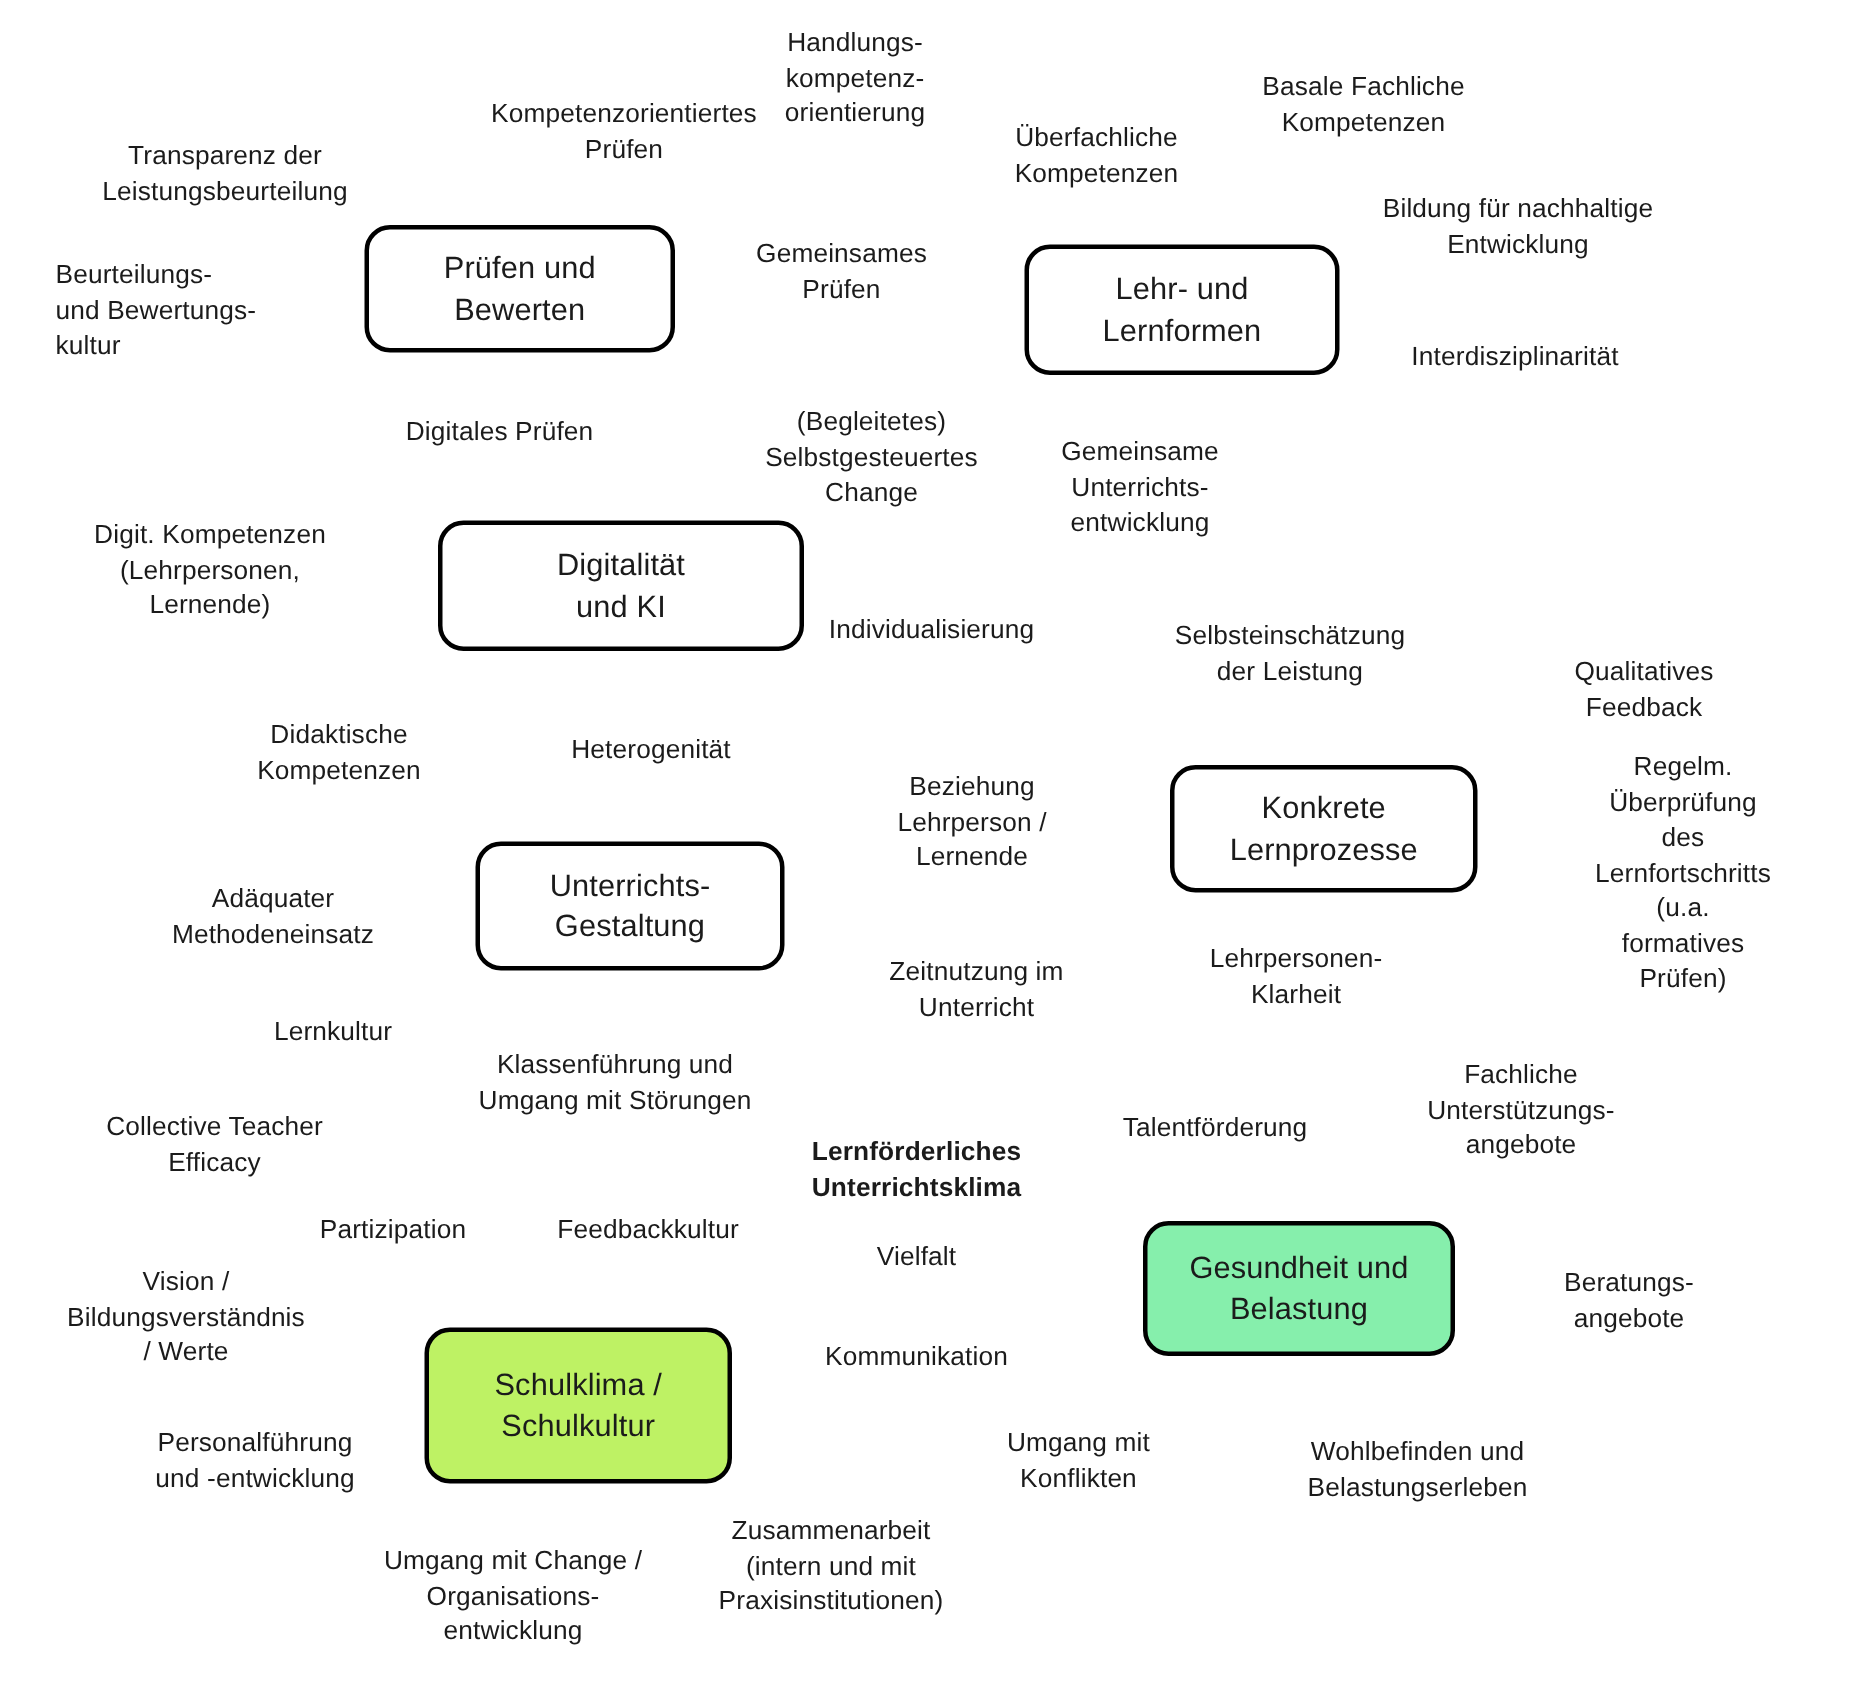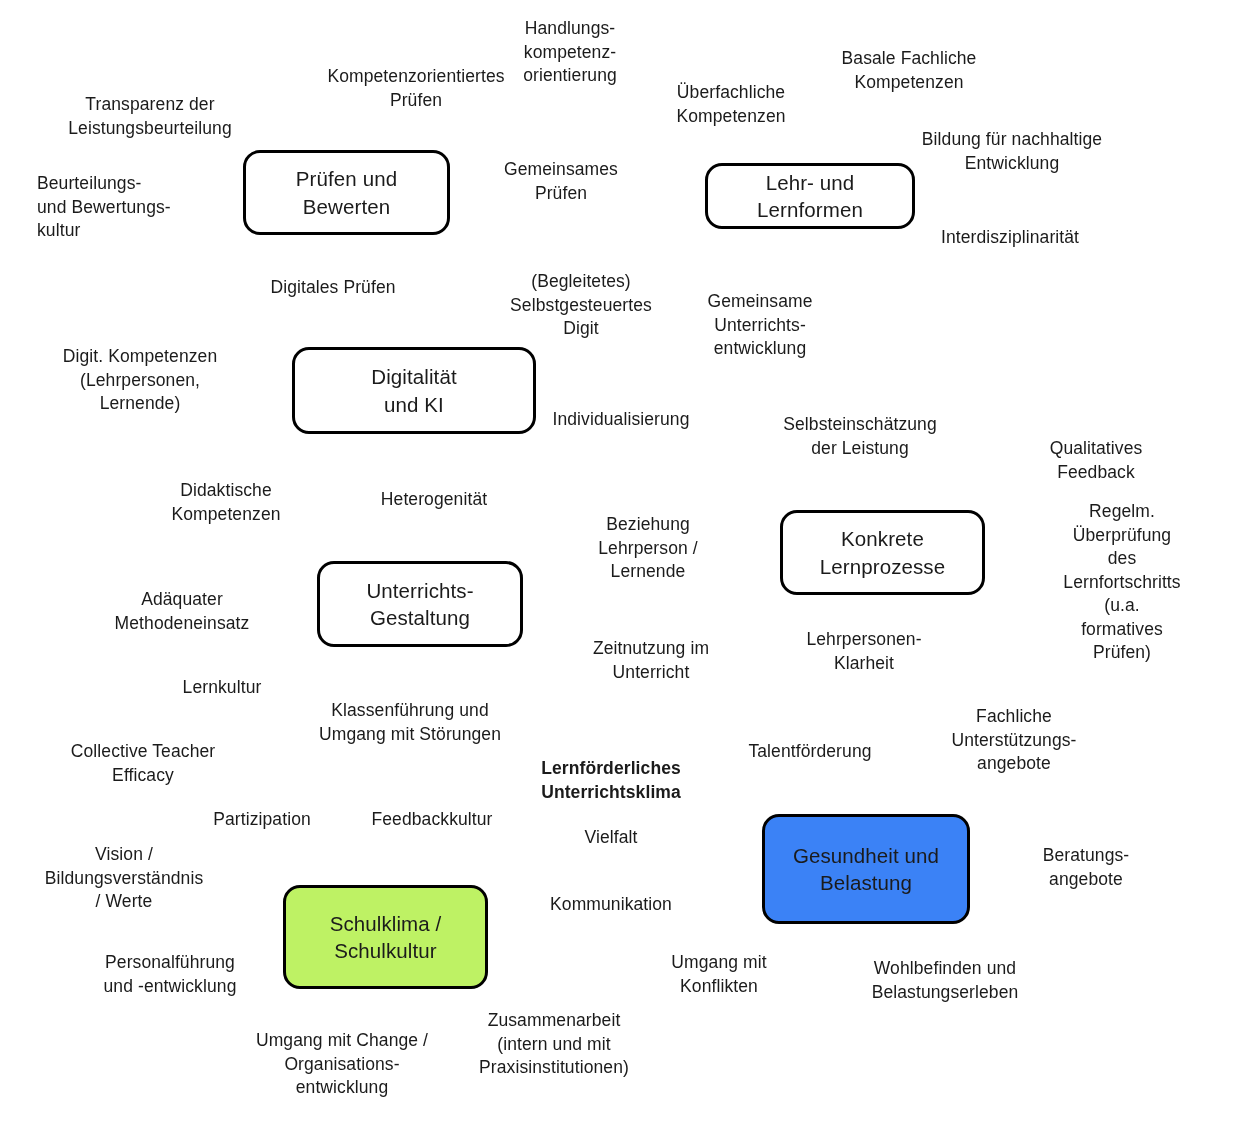--- a/index.html
+++ b/index.html
@@ -45,29 +45,29 @@
     line-height: 27.5px;
     letter-spacing: 0.1px;
   }
 </style>
 </head>
 <body>
 
 <div id="canvas" style="width: 1235px; height: 1125px; background: rgb(255, 255, 255); color: rgb(27, 27, 27);">
     <div class="category" style="left: 243px; top: 150px; width: 207px; height: 85px; border-color: rgb(0, 0, 0); background: rgb(255, 255, 255);">Prüfen und
 Bewerten</div>
-    <div class="category" style="left: 683px; top: 163px; width: 210px; height: 66px; border-color: rgb(0, 0, 0); background: rgb(255, 255, 255); margin-left: 22px;">Lehr- und
+    <div class="category" style="left: 683px; top: 163px; width: 210px; height: 87px; border-color: rgb(0, 0, 0); background: rgb(255, 255, 255);">Lehr- und
 Lernformen</div>
     <div class="category" style="left: 292px; top: 347px; width: 244px; height: 87px; border-color: rgb(0, 0, 0); background: rgb(255, 255, 255);">Digitalität
 und KI</div>
     <div class="category" style="left: 780px; top: 510px; width: 205px; height: 85px; border-color: rgb(0, 0, 0); background: rgb(255, 255, 255);">Konkrete
 Lernprozesse</div>
     <div class="category" style="left: 317px; top: 561px; width: 206px; height: 86px; border-color: rgb(0, 0, 0); background: rgb(255, 255, 255);">Unterrichts-
 Gestaltung</div>
-    <div class="category" style="left: 762px; top: 814px; width: 208px; height: 110px; border-color: rgb(0, 0, 0); background: #3b82f6;">Gesundheit und
+    <div class="category" style="left: 762px; top: 814px; width: 208px; height: 90px; border-color: rgb(0, 0, 0); background: #86efac;">Gesundheit und
 Belastung</div>
     <div class="category" style="left: 283px; top: 885px; width: 205px; height: 104px; border-color: rgb(0, 0, 0); background: #bef264;">Schulklima /
 Schulkultur</div>
     <div class="topic" style="left: 150px; top: 116px;">Transparenz der
 Leistungsbeurteilung</div>
     <div class="topic" style="left: 378px; top: 88px; margin-left: 38px;">Kompetenzorientiertes
 Prüfen</div>
     <div class="topic" style="left: 570px; top: 52px;">Handlungs-
 kompetenz-
 orientierung</div>
@@ -79,21 +79,21 @@
 und Bewertungs-
 kultur</div>
     <div class="topic" style="left: 1012px; top: 151px;">Bildung für nachhaltige
 Entwicklung</div>
     <div class="topic" style="left: 561px; top: 181px;">Gemeinsames
 Prüfen</div>
     <div class="topic" style="left: 1010px; top: 238px;">Interdisziplinarität</div>
     <div class="topic" style="left: 333px; top: 288px;">Digitales Prüfen</div>
     <div class="topic" style="left: 581px; top: 305px;">(Begleitetes)
 Selbstgesteuertes
-Digit</div>
+Change</div>
     <div class="topic" style="left: 760px; top: 325px;">Gemeinsame
 Unterrichts-
 entwicklung</div>
     <div class="topic" style="left: 140px; top: 380px;">Digit. Kompetenzen
 (Lehrpersonen,
 Lernende)</div>
     <div class="topic" style="left: 621px; top: 420px;">Individualisierung</div>
     <div class="topic" style="left: 860px; top: 436px;">Selbsteinschätzung
 der Leistung</div>
     <div class="topic" style="left: 1096px; top: 460px;">Qualitatives

